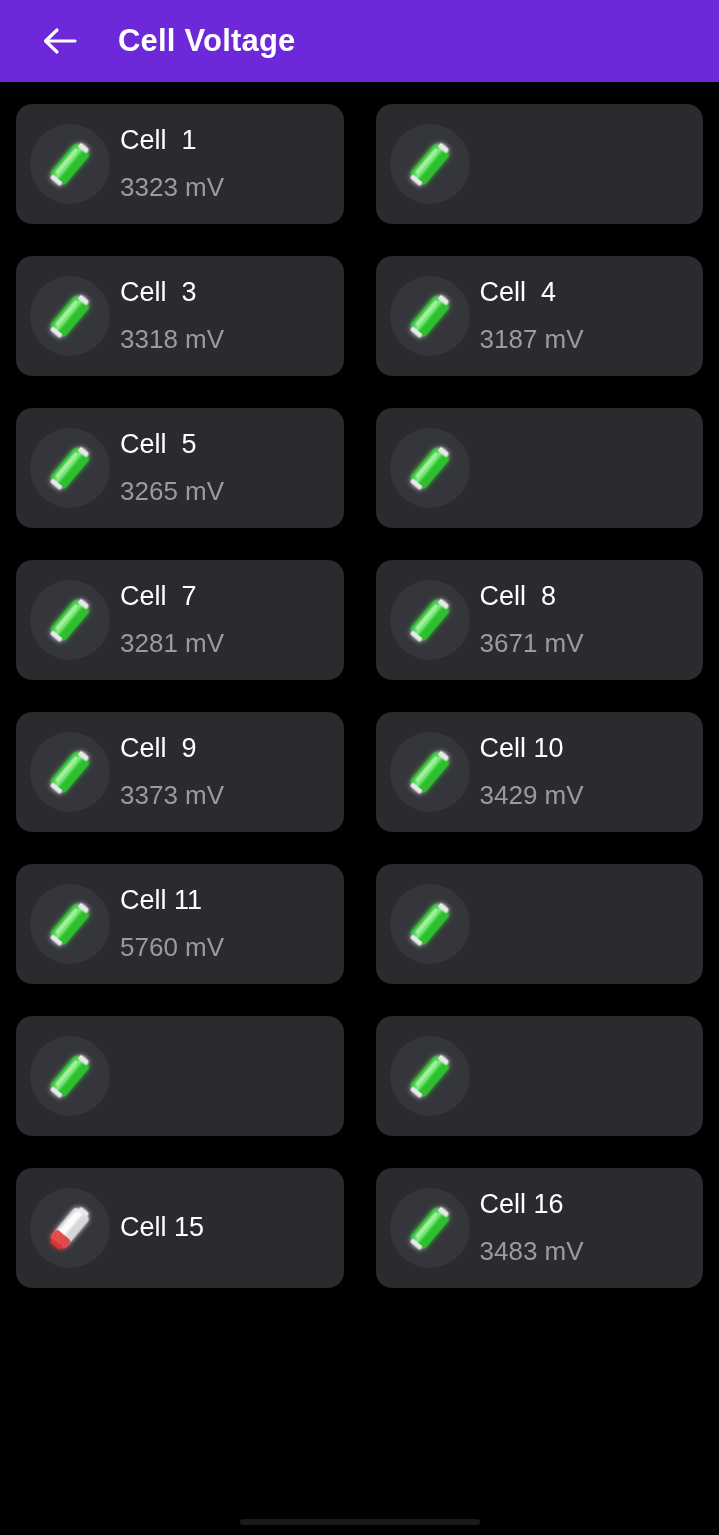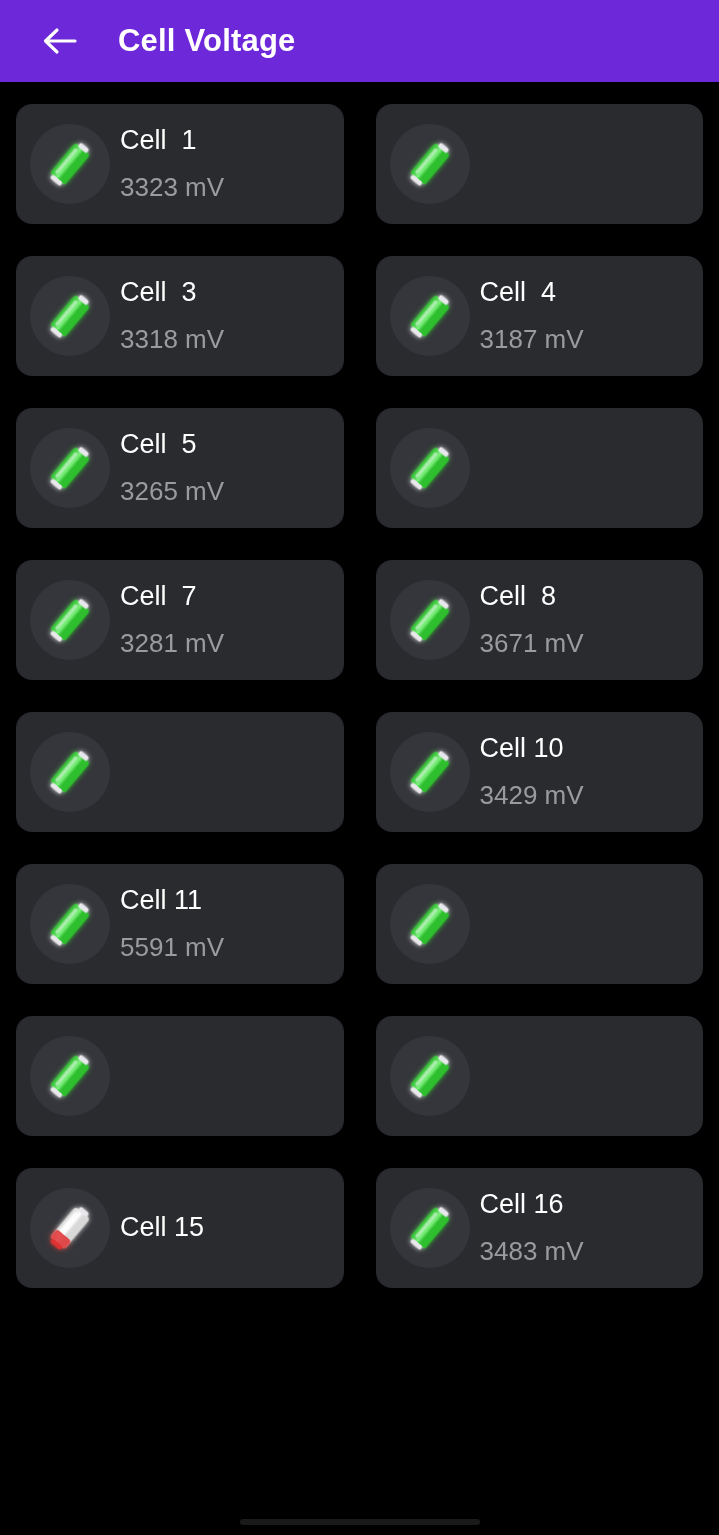--- a/index.html
+++ b/index.html
@@ -394,20 +394,24 @@
     </defs>
     <g transform="rotate(40 35 35)" filter="url(#g_ok)">
       <rect x="25.5" y="15" width="19" height="40" rx="3.5" fill="url(#bg_ok)"></rect>
       <rect x="29.5" y="11.5" width="11" height="5" rx="1.6" fill="#e8e8ec"></rect>
       <rect x="28.5" y="54" width="13" height="4.5" rx="1.6" fill="#e8e8ec"></rect>
       <rect x="28.5" y="19" width="3.6" height="32" rx="1.8" fill="#ffffff" opacity="0.45"></rect>
 
     </g>
   </svg>
     </div>
+    <div class="cell-text">
+      <div class="cell-name">Cell  9</div>
+      <div class="cell-value">3373 mV</div>
+    </div>
     </div>
     <div class="cell-card">
     <div class="icon-wrap">
 
   <svg width="70" height="70" viewBox="0 0 70 70" xmlns="http://www.w3.org/2000/svg">
     <defs>
       <filter id="g_ok" x="-60%" y="-60%" width="220%" height="220%">
         <feGaussianBlur stdDeviation="2.6" result="b"></feGaussianBlur>
         <feMerge>
                 <feMergeNode in="b"></feMergeNode>
@@ -458,21 +462,21 @@
       <rect x="25.5" y="15" width="19" height="40" rx="3.5" fill="url(#bg_ok)"></rect>
       <rect x="29.5" y="11.5" width="11" height="5" rx="1.6" fill="#e8e8ec"></rect>
       <rect x="28.5" y="54" width="13" height="4.5" rx="1.6" fill="#e8e8ec"></rect>
       <rect x="28.5" y="19" width="3.6" height="32" rx="1.8" fill="#ffffff" opacity="0.45"></rect>
 
     </g>
   </svg>
     </div>
     <div class="cell-text">
       <div class="cell-name">Cell 11</div>
-      <div class="cell-value">5591 mV</div>
+      <div class="cell-value">5760 mV</div>
     </div>
     </div>
     <div class="cell-card">
     <div class="icon-wrap">
 
   <svg width="70" height="70" viewBox="0 0 70 70" xmlns="http://www.w3.org/2000/svg">
     <defs>
       <filter id="g_ok" x="-60%" y="-60%" width="220%" height="220%">
         <feGaussianBlur stdDeviation="2.6" result="b"></feGaussianBlur>
         <feMerge>

